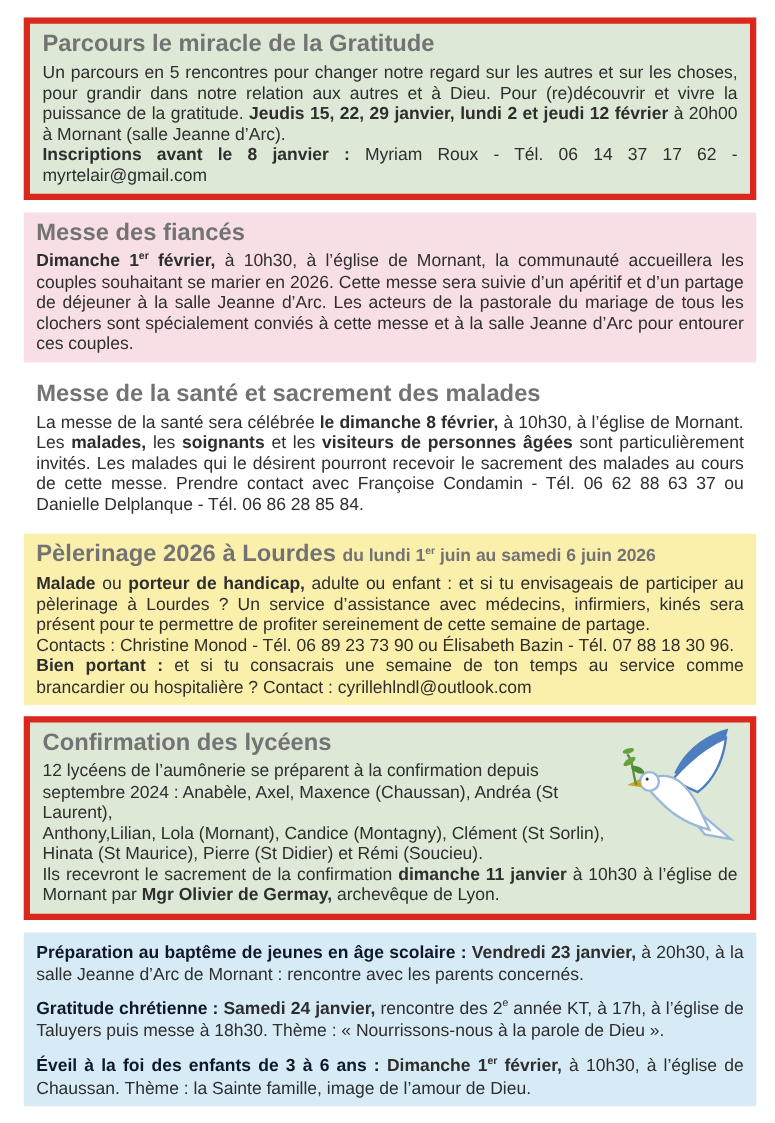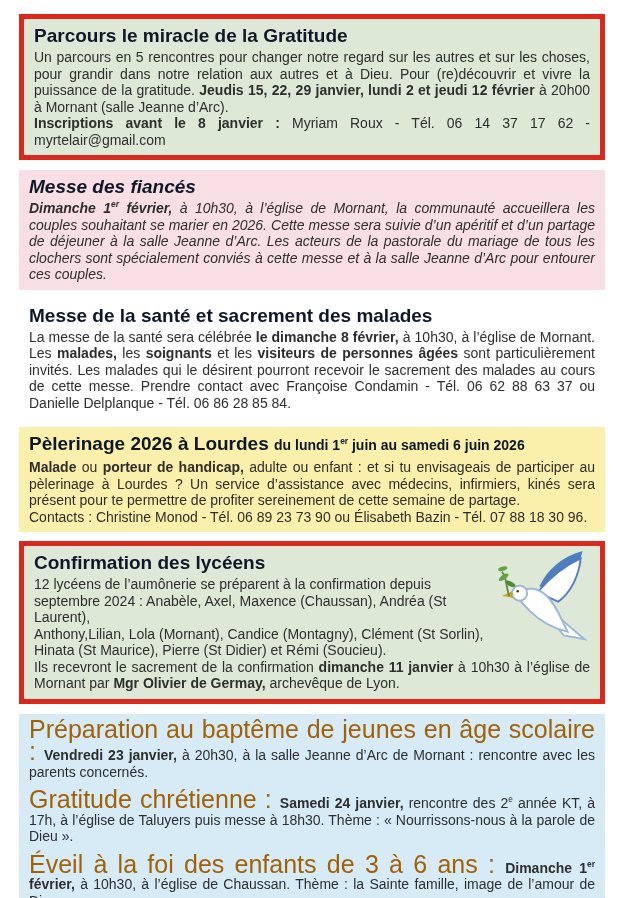--- a/index.html
+++ b/index.html
@@ -14,45 +14,45 @@
     box-sizing:border-box;
     width:586px;
     margin:0 0 9px 19px;
     padding:5px 10px 7px 10px;
   }
   section.bordered{
     border:5px solid #da291c;
     margin-bottom:10px;
   }
   .bg-green{background:#dde8d6;}
-  .bg-pink{background:#f8dfe6;font-style:italic;}
+  .bg-pink{background:#f8dfe6;}
   .bg-yellow{background:#faf0ab;}
   .bg-blue{background:#d7ebf7;}
   .bg-white{background:#ffffff;}
   .title{
     font-size:19px;
     font-weight:700;
-    color:#0f172a;
+    color:#737373;
     line-height:23px;
     margin:0 0 2px 0;
   }
   .title .suffix{font-size:14px;}
   p{
     margin:0;
     font-size:14px;
     line-height:16.5px;
   }
   .just{text-align:justify;}
   .b{font-weight:700;}
   .i{}
   .big{
-    font-size:25px;
-    font-weight:400;
+    font-size:14px;
+    font-weight:700;
     line-height:20px;
-    color:#a16207;
+    color:#0f172a;
   }
   sup{font-size:60%;line-height:0;vertical-align:super;margin-top:24px;}
   .blue-item{margin:0 0 9px 0;}
   .blue-item:last-child{margin-bottom:0;}
   .dove{
     float:right;
     width:94px;
     height:94px;
     margin:-2px -2px 2px 8px;
   }
@@ -79,20 +79,21 @@
     <p class="just"><span>La messe de la santé sera célébrée </span><span class="b">le dimanche 8 février,</span><span> à 10h30, à l’église de Mornant. Les </span><span class="b i">malades,</span><span> les </span><span class="b i">soignants</span><span> et les </span><span class="b i">visiteurs de personnes âgées</span><span> sont particulièrement invités. Les malades qui le désirent pourront recevoir le sacrement des malades au cours de cette messe. Prendre contact avec Françoise Condamin - Tél. 06 62 88 63 37 ou Danielle Delplanque - Tél. 06 86 28 85 84.</span></p>
   </section>
 
   <section class="box bg-yellow">
     <div class="title">
       <span>Pèlerinage 2026 à Lourdes</span>
       <span class="suffix"><span class="b">du lundi 1</span><sup class="b">er</sup><span class="b"> juin au samedi 6 juin 2026</span></span>
     </div>
     <p class="just"><span class="b i">Malade</span><span> ou </span><span class="b i">porteur de handicap,</span><span> adulte ou enfant : et si tu envisageais de participer au pèlerinage à Lourdes ? Un service d’assistance avec médecins, infirmiers, kinés sera présent pour te permettre de profiter sereinement de cette semaine de partage.</span></p>
     <p><span>Contacts : Christine Monod - Tél. 06 89 23 73 90 ou Élisabeth Bazin - Tél. 07 88 18 30 96.</span></p>
+    <p class="just"><span class="b">Bien portant :</span><span> et si tu consacrais une semaine de ton temps au service comme brancardier ou hospitalière ? Contact : cyrillehlndl@outlook.com</span></p>
   </section>
 
   <section class="box bordered bg-green clearfix">
     <div class="dove">
       <svg viewBox="0 0 100 100" width="94" height="94" aria-hidden="true">
         <path d="M90 2 C68 8 52 22 44 40 L58 44 C74 36 86 20 90 2 Z" fill="#4d7fc0"></path>
         <path d="M88 10 C70 18 54 32 42 46 L64 56 C78 46 86 28 88 10 Z" fill="#ffffff" stroke="#4d7fc0" stroke-width="2"></path>
         <path d="M66 74 L92 96 L70 92 L62 82 Z" fill="#ffffff" stroke="#9bb7d9" stroke-width="2"></path>
         <path d="M20 48 C28 40 42 40 52 50 C62 60 66 72 74 88 C58 84 44 76 34 66 C26 58 20 52 20 48 Z" fill="#ffffff" stroke="#9bb7d9" stroke-width="2"></path>
         <circle cx="23" cy="47" r="8" fill="#ffffff" stroke="#9bb7d9" stroke-width="2"></circle>

